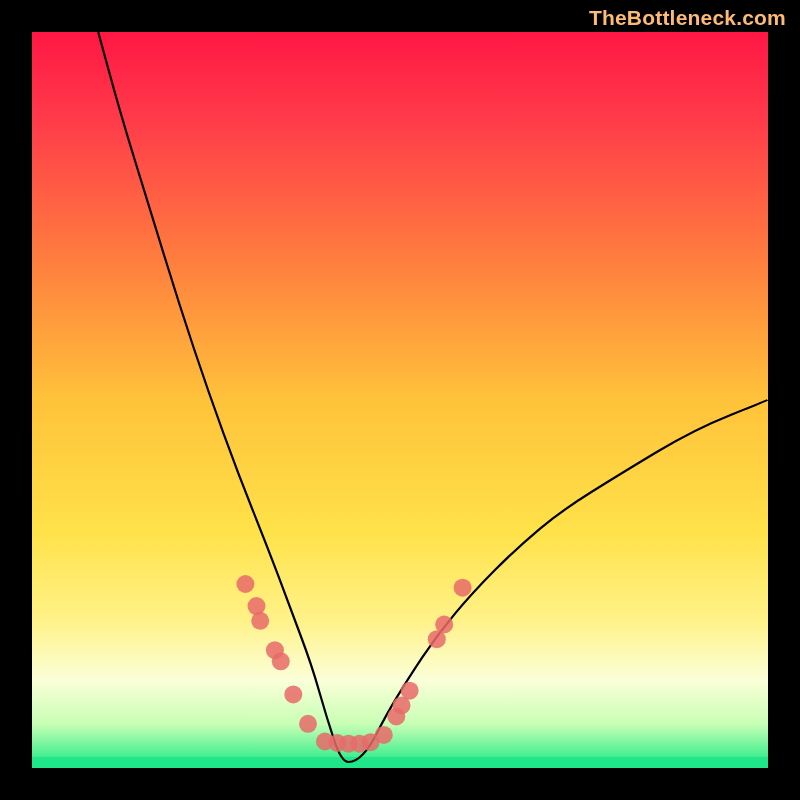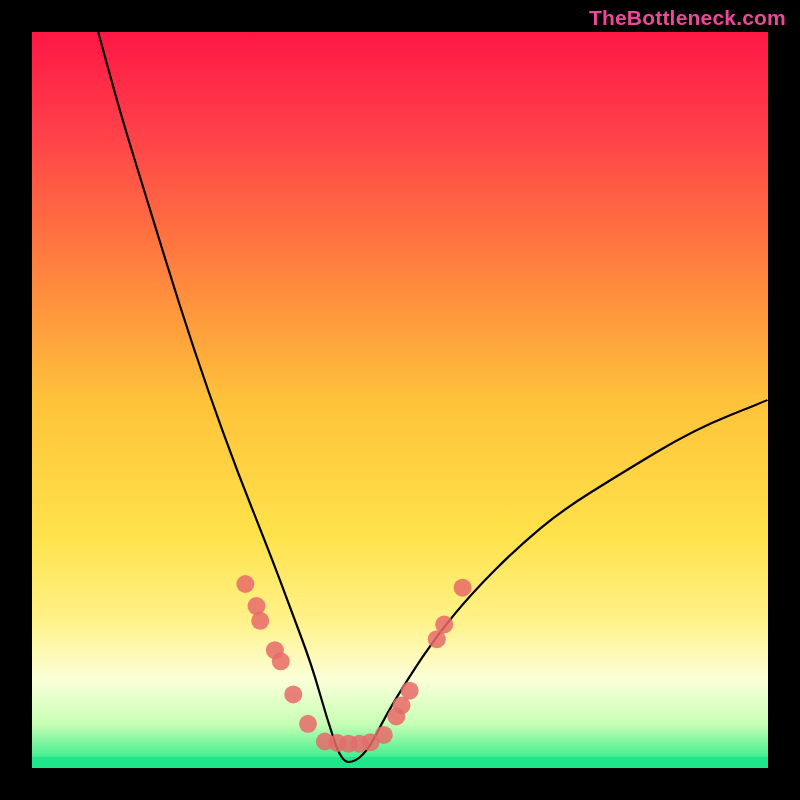--- a/index.html
+++ b/index.html
@@ -14,21 +14,21 @@
   .frame {
     position: relative;
     width: 800px;
     height: 800px;
     background: #000;
   }
   .watermark {
     position: absolute;
     top: 6px;
     right: 14px;
-    color: #ec4899;
+    color: #fdba74;
     font-size: 21px;
     font-weight: 600;
     letter-spacing: 0.2px;
     font-family: Arial, Helvetica, sans-serif;
     z-index: 10;
   }
   svg {
     position: absolute;
     top: 0;
     left: 0;

